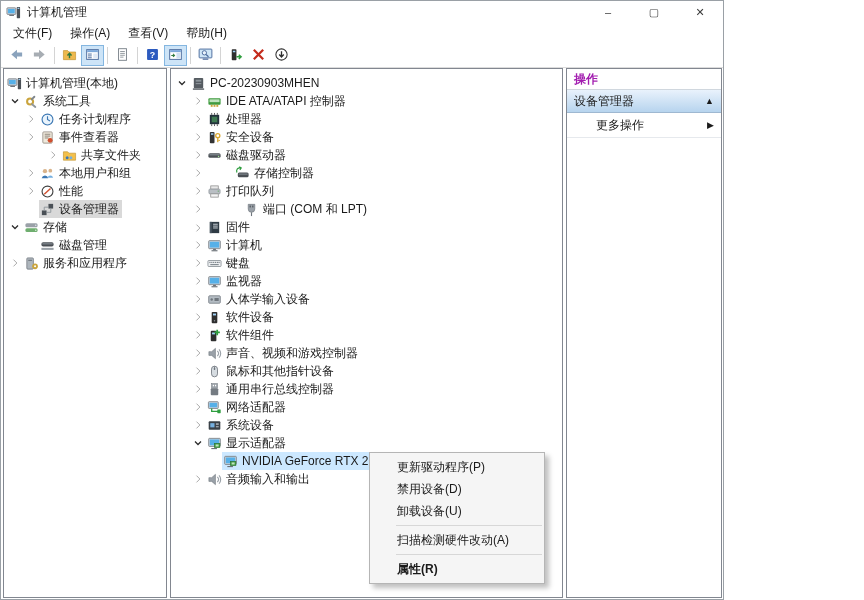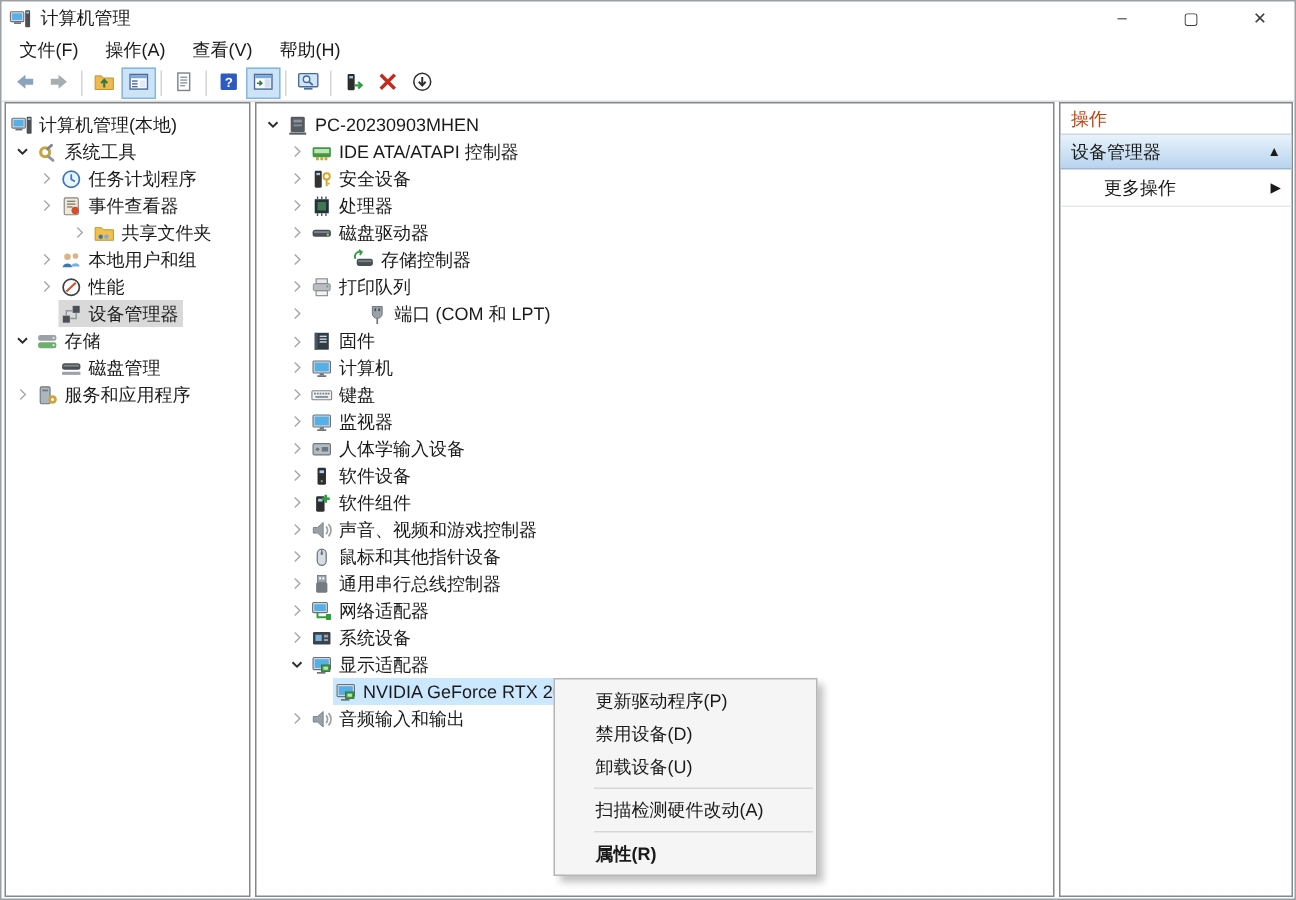--- a/index.html
+++ b/index.html
@@ -1,16 +1,16 @@
 <!DOCTYPE html>
 <html><head>
 <meta charset="utf-8">
 <style>
   html,body{margin:0;padding:0;background:#fff;}
-  .window{position:relative;width:864px;height:600px;box-sizing:border-box;border:1px solid #9aa0a6;
+  .window{position:relative;width:724px;height:600px;box-sizing:border-box;border:1px solid #9aa0a6;
     background:#fff;font-family:"Liberation Sans",sans-serif;font-size:12px;color:#1a1a1a;overflow:hidden;}
   
   .titlebar{height:22px;display:flex;align-items:center;padding-left:5px;}
   .title-icon{width:16px;height:16px;margin-right:5px;display:flex;align-items:center;}
   .title-text{font-size:12px;}
   .controls{margin-left:auto;display:flex;height:100%;}
   .ctrl{width:46px;display:flex;align-items:center;justify-content:center;color:#3c3c3c;font-size:11px;}
   
   .menubar{height:21px;display:flex;align-items:center;padding-left:3px;}
   .menu-item{padding:2px 9px;}
@@ -28,21 +28,21 @@
   
   .tree{padding-top:5px;}
   .trow{height:18px;display:flex;align-items:center;white-space:nowrap;}
   .slot{width:17px;height:16px;flex:none;display:flex;align-items:center;justify-content:center;}
   .core{display:flex;align-items:center;height:18px;}
   .core.sel-gray{background:#d9d9d9;}
   .core.sel-blue{background:#cce8ff;padding-right:40px;}
   .ticon{width:16px;height:16px;flex:none;margin-right:4px;display:flex;align-items:center;justify-content:center;}
   .tlabel{padding:1px 3px 1px 0;}
   
-  .ap-header{height:20px;line-height:20px;padding-left:7px;border-bottom:1px solid #d0d7de;font-weight:normal;color:#c2410c;}
+  .ap-header{height:20px;line-height:20px;padding-left:7px;border-bottom:1px solid #d0d7de;font-weight:bold;color:#a21caf;}
   .ap-section{height:22px;display:flex;align-items:center;padding:0 7px;
     background:linear-gradient(#e9f2fc,#b7d4ee);border-bottom:1px solid #9fb8d1;}
   .ap-section-title{flex:1;}
   .ap-arrow{font-size:9px;color:#1a1a1a;}
   .ap-more{height:24px;display:flex;align-items:center;padding:0 7px 0 29px;border-bottom:1px solid #e6e9ed;}
   .ap-more-label{flex:1;}
   
   .context-menu{position:absolute;left:368px;top:451px;width:176px;background:#f5f5f5;
     border:1px solid #b5b5b5;box-shadow:4px 4px 5px rgba(0,0,0,.25);padding:3px 0;z-index:10;box-sizing:border-box;}
   .cm-item{height:22px;line-height:22px;padding-left:27px;}
@@ -387,52 +387,52 @@
           </div>
           <div class="trow" style="padding-left: 18px;">
             <span class="slot">
               <svg width="12" height="12" viewBox="0 0 16 16">
                 <path d="M6 3.5 L10.5 8 L6 12.5" stroke="#a9a9a9" stroke-width="1.3" fill="none"></path>
               </svg>
             </span>
             <span class="core">
               <span class="ticon">
                 <svg width="15" height="15" viewBox="0 0 16 16">
-                  <rect x="3" y="2" width="5" height="12" rx="1" fill="#333"></rect>
-                  <rect x="4.2" y="3.5" width="2.6" height="1.6" fill="#9fd1f7"></rect>
-                  <circle cx="11.5" cy="6" r="2.2" fill="none" stroke="#d9a62e" stroke-width="1.4"></circle>
-                  <rect x="10.8" y="8" width="1.4" height="5" fill="#d9a62e"></rect>
-                  <rect x="12.2" y="10.5" width="1.5" height="1.2" fill="#d9a62e"></rect>
-                </svg>
-              </span>
-              <span class="tlabel">安全设备</span>
-            </span>
-          </div>
-          <div class="trow" style="padding-left: 18px;">
-            <span class="slot">
-              <svg width="12" height="12" viewBox="0 0 16 16">
-                <path d="M6 3.5 L10.5 8 L6 12.5" stroke="#a9a9a9" stroke-width="1.3" fill="none"></path>
-              </svg>
-            </span>
-            <span class="core">
-              <span class="ticon">
-                <svg width="15" height="15" viewBox="0 0 16 16">
                   <rect x="3" y="3" width="10" height="10" fill="#24323c"></rect>
                   <rect x="5" y="5" width="6" height="6" fill="#3f7a52"></rect>
                   <g stroke="#555" stroke-width="1">
                     <line x1="5" y1="1" x2="5" y2="3"></line>
                     <line x1="8" y1="1" x2="8" y2="3"></line>
                     <line x1="11" y1="1" x2="11" y2="3"></line>
                     <line x1="5" y1="13" x2="5" y2="15"></line>
                     <line x1="8" y1="13" x2="8" y2="15"></line>
                     <line x1="11" y1="13" x2="11" y2="15"></line>
                   </g>
                 </svg>
               </span>
               <span class="tlabel">处理器</span>
+            </span>
+          </div>
+          <div class="trow" style="padding-left: 18px;">
+            <span class="slot">
+              <svg width="12" height="12" viewBox="0 0 16 16">
+                <path d="M6 3.5 L10.5 8 L6 12.5" stroke="#a9a9a9" stroke-width="1.3" fill="none"></path>
+              </svg>
+            </span>
+            <span class="core">
+              <span class="ticon">
+                <svg width="15" height="15" viewBox="0 0 16 16">
+                  <rect x="3" y="2" width="5" height="12" rx="1" fill="#333"></rect>
+                  <rect x="4.2" y="3.5" width="2.6" height="1.6" fill="#9fd1f7"></rect>
+                  <circle cx="11.5" cy="6" r="2.2" fill="none" stroke="#d9a62e" stroke-width="1.4"></circle>
+                  <rect x="10.8" y="8" width="1.4" height="5" fill="#d9a62e"></rect>
+                  <rect x="12.2" y="10.5" width="1.5" height="1.2" fill="#d9a62e"></rect>
+                </svg>
+              </span>
+              <span class="tlabel">安全设备</span>
             </span>
           </div>
           <div class="trow" style="padding-left: 18px;">
             <span class="slot">
               <svg width="12" height="12" viewBox="0 0 16 16">
                 <path d="M6 3.5 L10.5 8 L6 12.5" stroke="#a9a9a9" stroke-width="1.3" fill="none"></path>
               </svg>
             </span>
             <span class="core">
               <span class="ticon">

